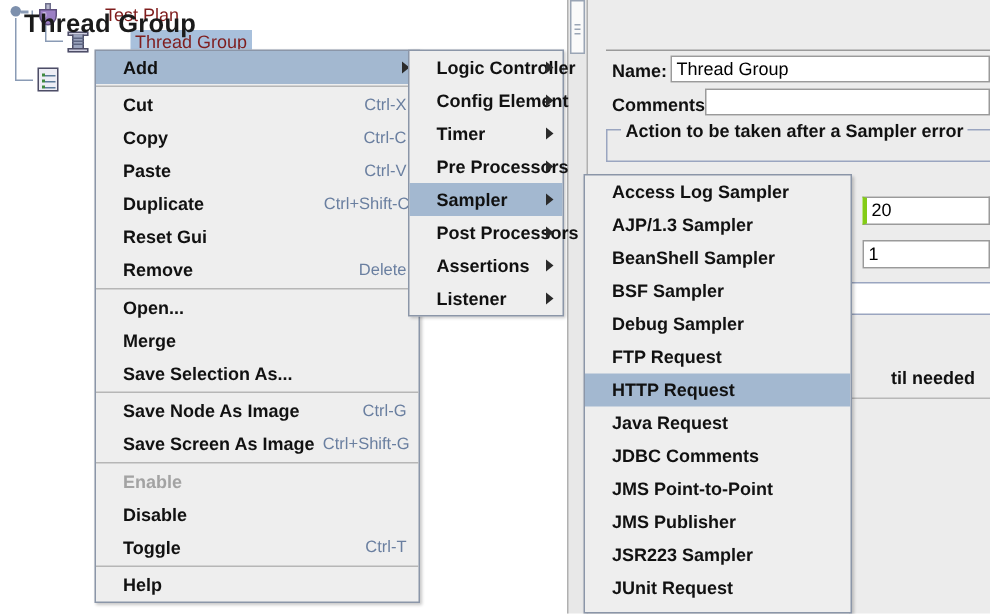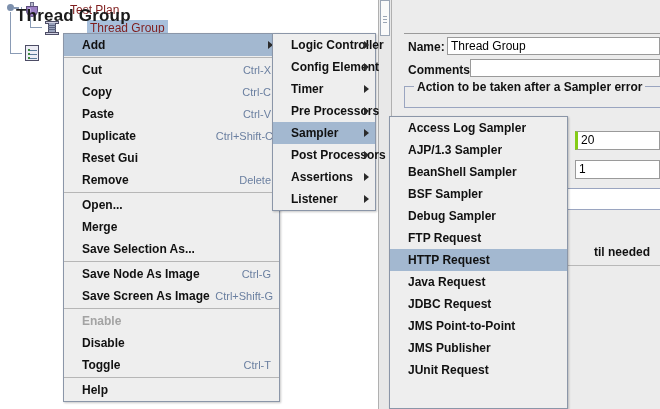--- a/index.html
+++ b/index.html
@@ -299,24 +299,27 @@
     <div class="mi">
       <span class="txt">FTP Request</span>
     </div>
     <div class="mi sel">
       <span class="txt">HTTP Request</span>
     </div>
     <div class="mi">
       <span class="txt">Java Request</span>
     </div>
     <div class="mi">
-      <span class="txt">JDBC Request</span>
+      <span class="txt">JDBC Comments</span>
     </div>
     <div class="mi">
       <span class="txt">JMS Point-to-Point</span>
     </div>
     <div class="mi">
       <span class="txt">JMS Publisher</span>
     </div>
     <div class="mi">
+      <span class="txt">JSR223 Sampler</span>
+    </div>
+    <div class="mi">
       <span class="txt">JUnit Request</span>
     </div>
   </div>
 
 </body></html>

